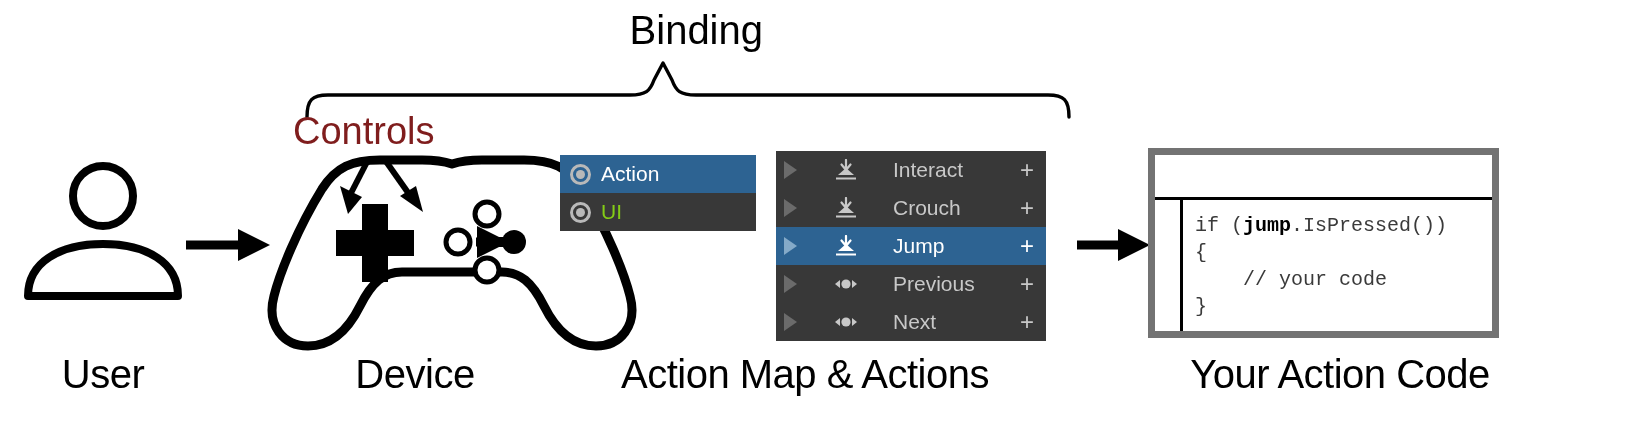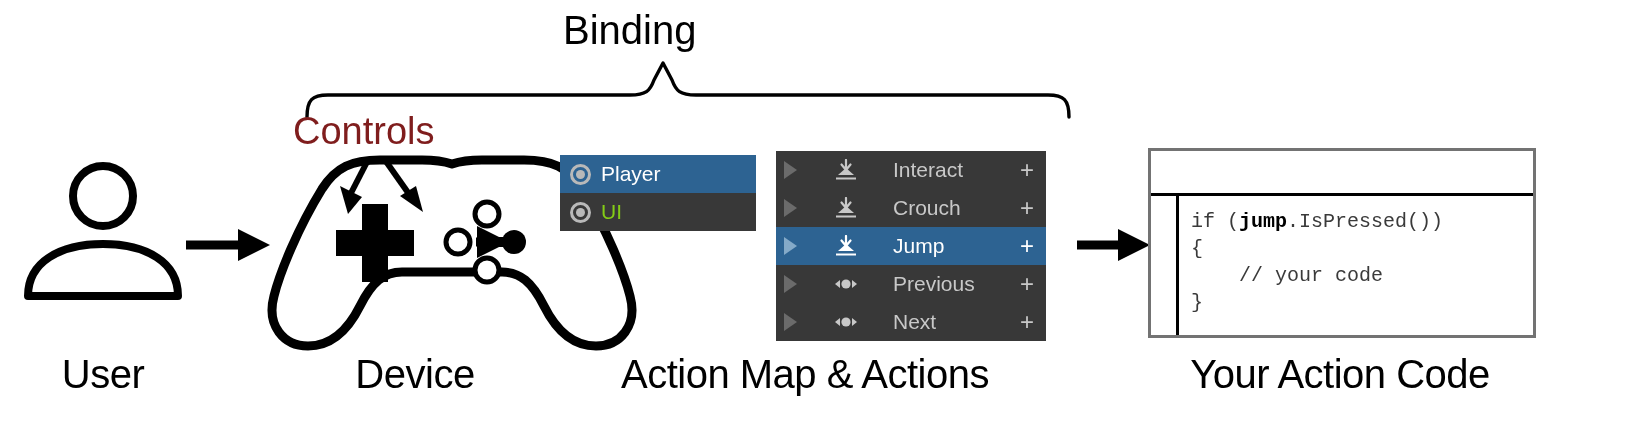--- a/index.html
+++ b/index.html
@@ -32,21 +32,21 @@
     position: absolute;
     text-align: center;
     font-size: 40px;
     color: #000000;
     letter-spacing: -0.5px;
     white-space: nowrap;
     font-family: "Liberation Sans", sans-serif;
   }
   .brace-label {
     position: absolute;
-    text-align: left;
+    text-align: right;
     font-size: 40px;
     color: #000000;
     white-space: nowrap;
   }
   .controls-label {
     position: absolute;
     font-size: 38px;
     color: #7f1d1d;
     white-space: nowrap;
   }
@@ -139,23 +139,23 @@
     line-height: 1;
     color: #c8c8c8;
   }
   .act-row.selected .plus { color: #ffffff; }
 
   
   .code-window {
     position: absolute;
     left: 1148px;
     top: 148px;
-    width: 388px;
+    width: 351px;
     height: 190px;
-    border: 3px solid #737373;
+    border: 7px solid #737373;
     box-sizing: border-box;
     background: #ffffff;
   }
   .code-titlebar {
     height: 45px;
     border-bottom: 3px solid #000000;
     box-sizing: border-box;
   }
   .code-body {
     position: relative;
@@ -267,21 +267,21 @@
     </g>
   </svg>
 
   <div class="brace-label" style="left:563px; top:8px; width:200px;">Binding</div>
 
   <div class="controls-label" style="left:293px; top:110px;">Controls</div>
 
   <div class="map-panel">
     <div class="map-row selected">
       <span class="ring-icon"></span>
-      <span class="mlabel">Player</span>
+      <span class="mlabel">Action</span>
     </div>
     <div class="map-row">
       <span class="ring-icon"></span>
       <span class="mlabel">UI</span>
     </div>
   </div>
 
   <div class="actions-panel">
 
     <div class="act-row">

